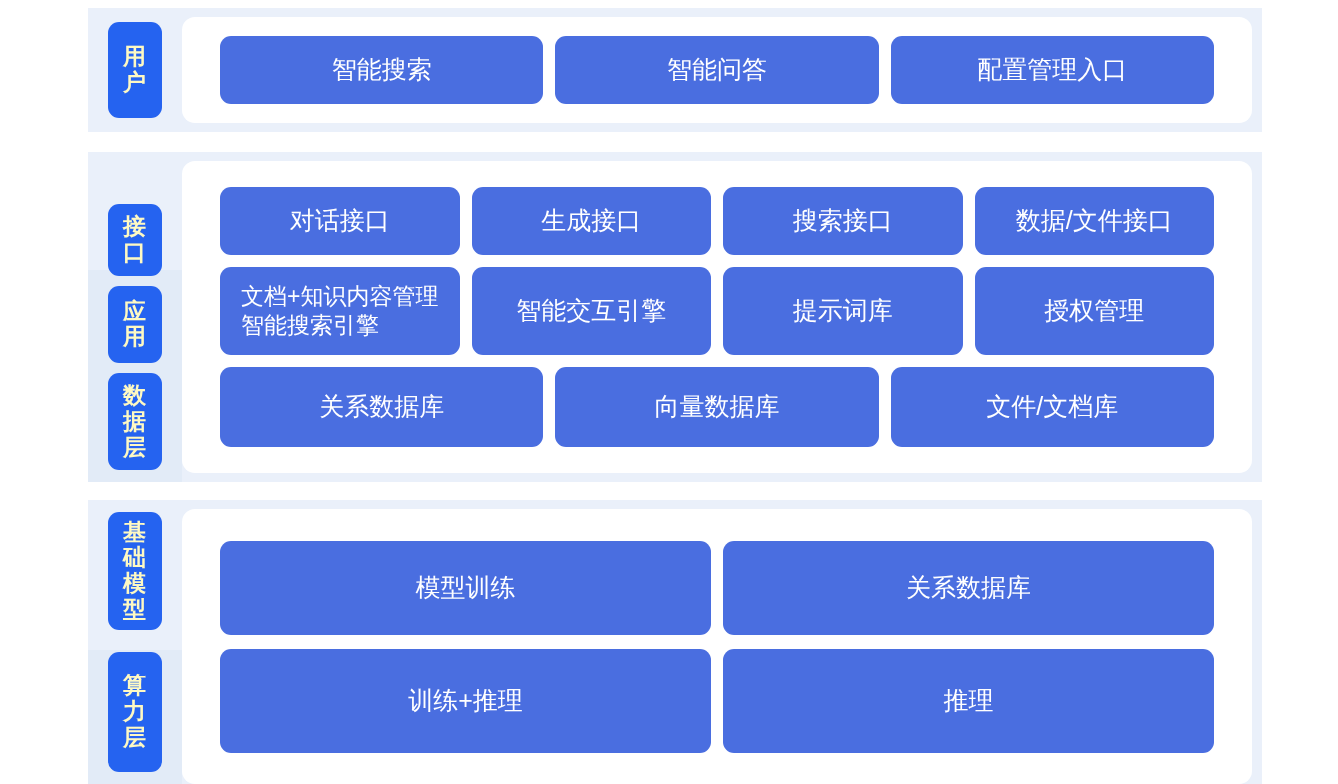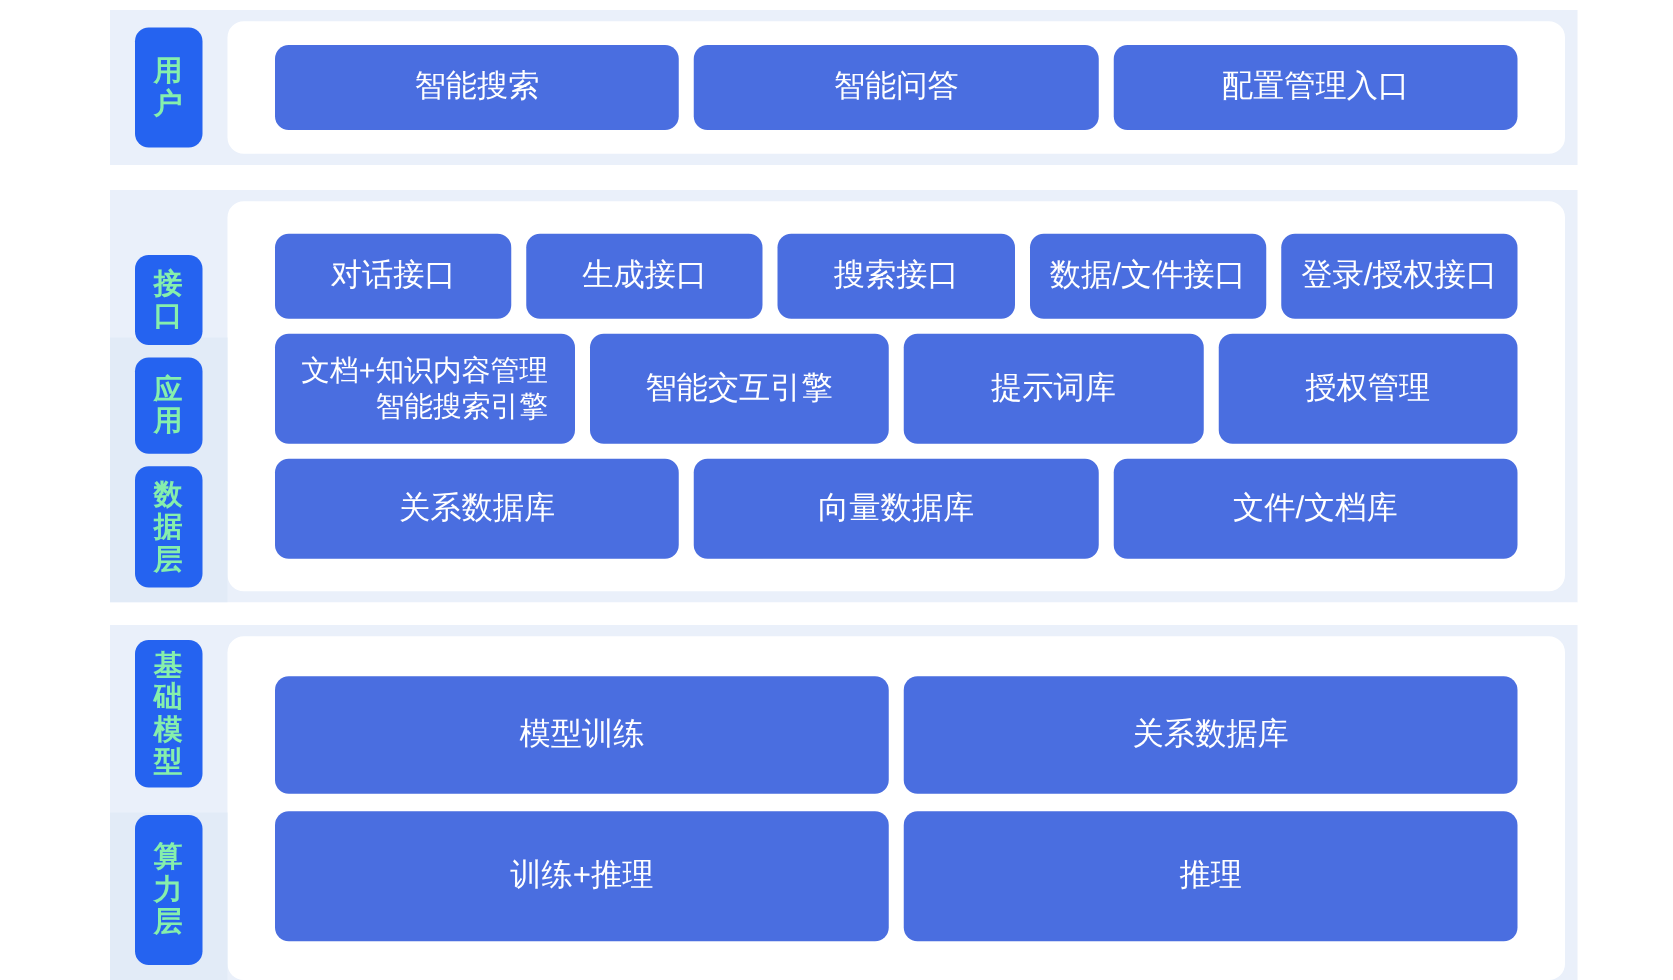--- a/index.html
+++ b/index.html
@@ -45,21 +45,21 @@
     align-items: center;
     justify-content: center;
     padding: 9px 0;
     gap: 9px;
   }
 
   .rail-chip {
     width: 54px;
     background: #2563f0;
     border-radius: 11px;
-    color: #86efac;
+    color: #fef9c3;
     font-weight: bold;
     font-size: 23px;
     line-height: 1.12;
     letter-spacing: 1px;
     text-align: center;
     display: flex;
     align-items: center;
     justify-content: center;
     writing-mode: horizontal-tb;
     word-break: break-all;
@@ -85,21 +85,21 @@
     align-items: stretch;
   }
 
   .box {
     background: #4a6ee0;
     border-radius: 11px;
     color: #ffffff;
     display: flex;
     align-items: center;
     justify-content: center;
-    text-align: right;
+    text-align: left;
     font-size: 25px;
     line-height: 1.25;
     padding: 8px 10px;
     white-space: pre-line;
   }
 
   
   #section-user { top: 8px; height: 124px; }
   #section-user .card { padding: 0 38px; }
   #section-user .row { height: 68px; }
@@ -182,21 +182,20 @@
       <div class="rail-chip chip-yingyong">应用</div>
       <div class="rail-chip chip-shuju">数据层</div>
     </div>
     <div class="card">
 
       <div class="row row-api">
         <div class="box">对话接口</div>
         <div class="box">生成接口</div>
         <div class="box">搜索接口</div>
         <div class="box">数据/文件接口</div>
-        <div class="box">登录/授权接口</div>
       </div>
 
       <div class="row row-app">
         <div class="box b-multi">文档+知识内容管理
 智能搜索引擎</div>
         <div class="box">智能交互引擎</div>
         <div class="box">提示词库</div>
         <div class="box">授权管理</div>
       </div>
 

